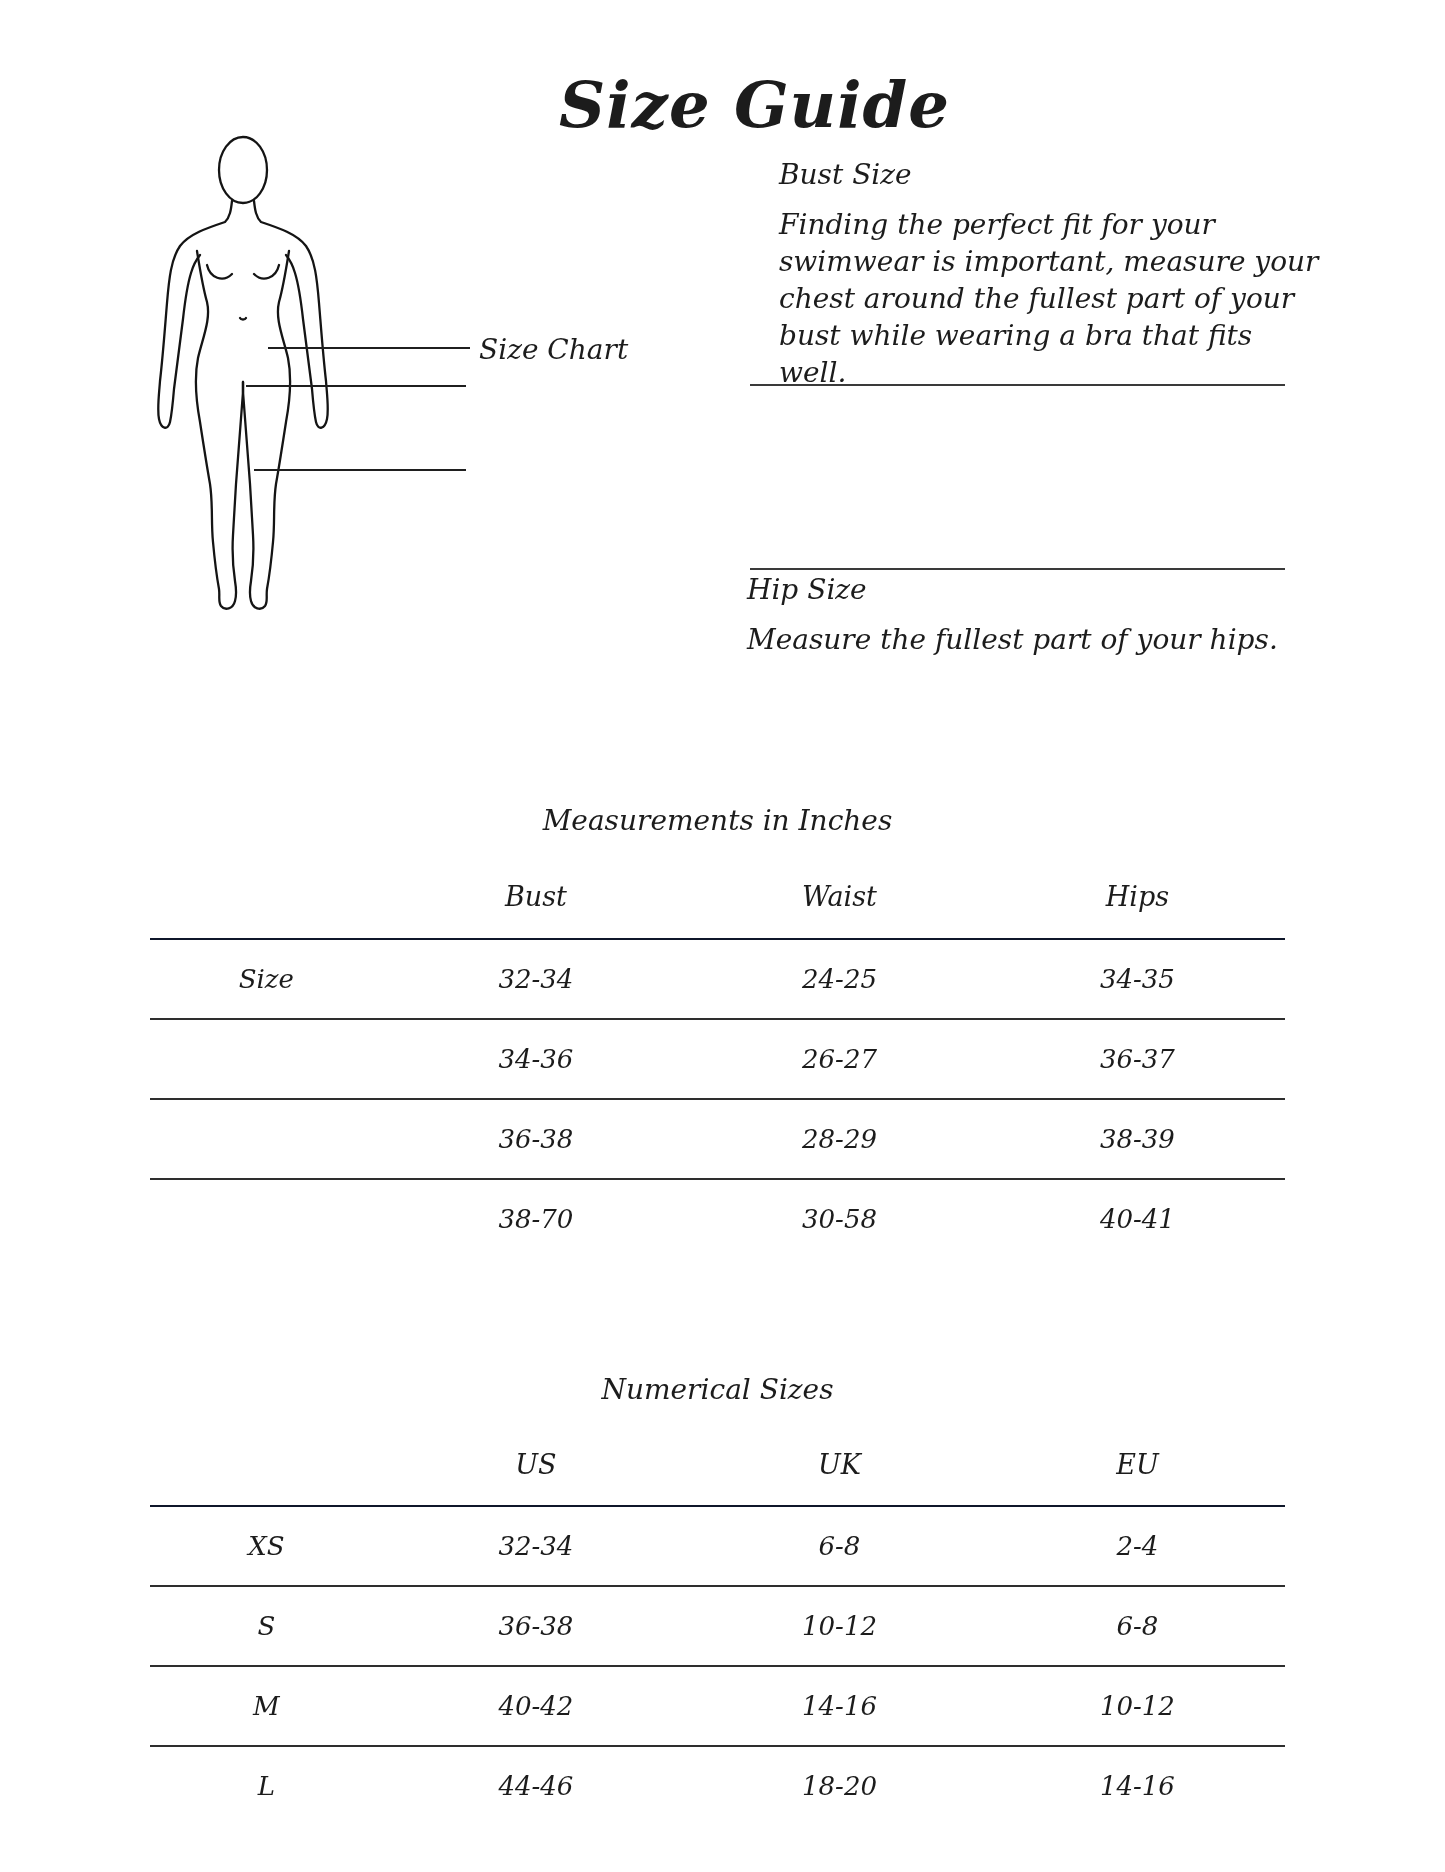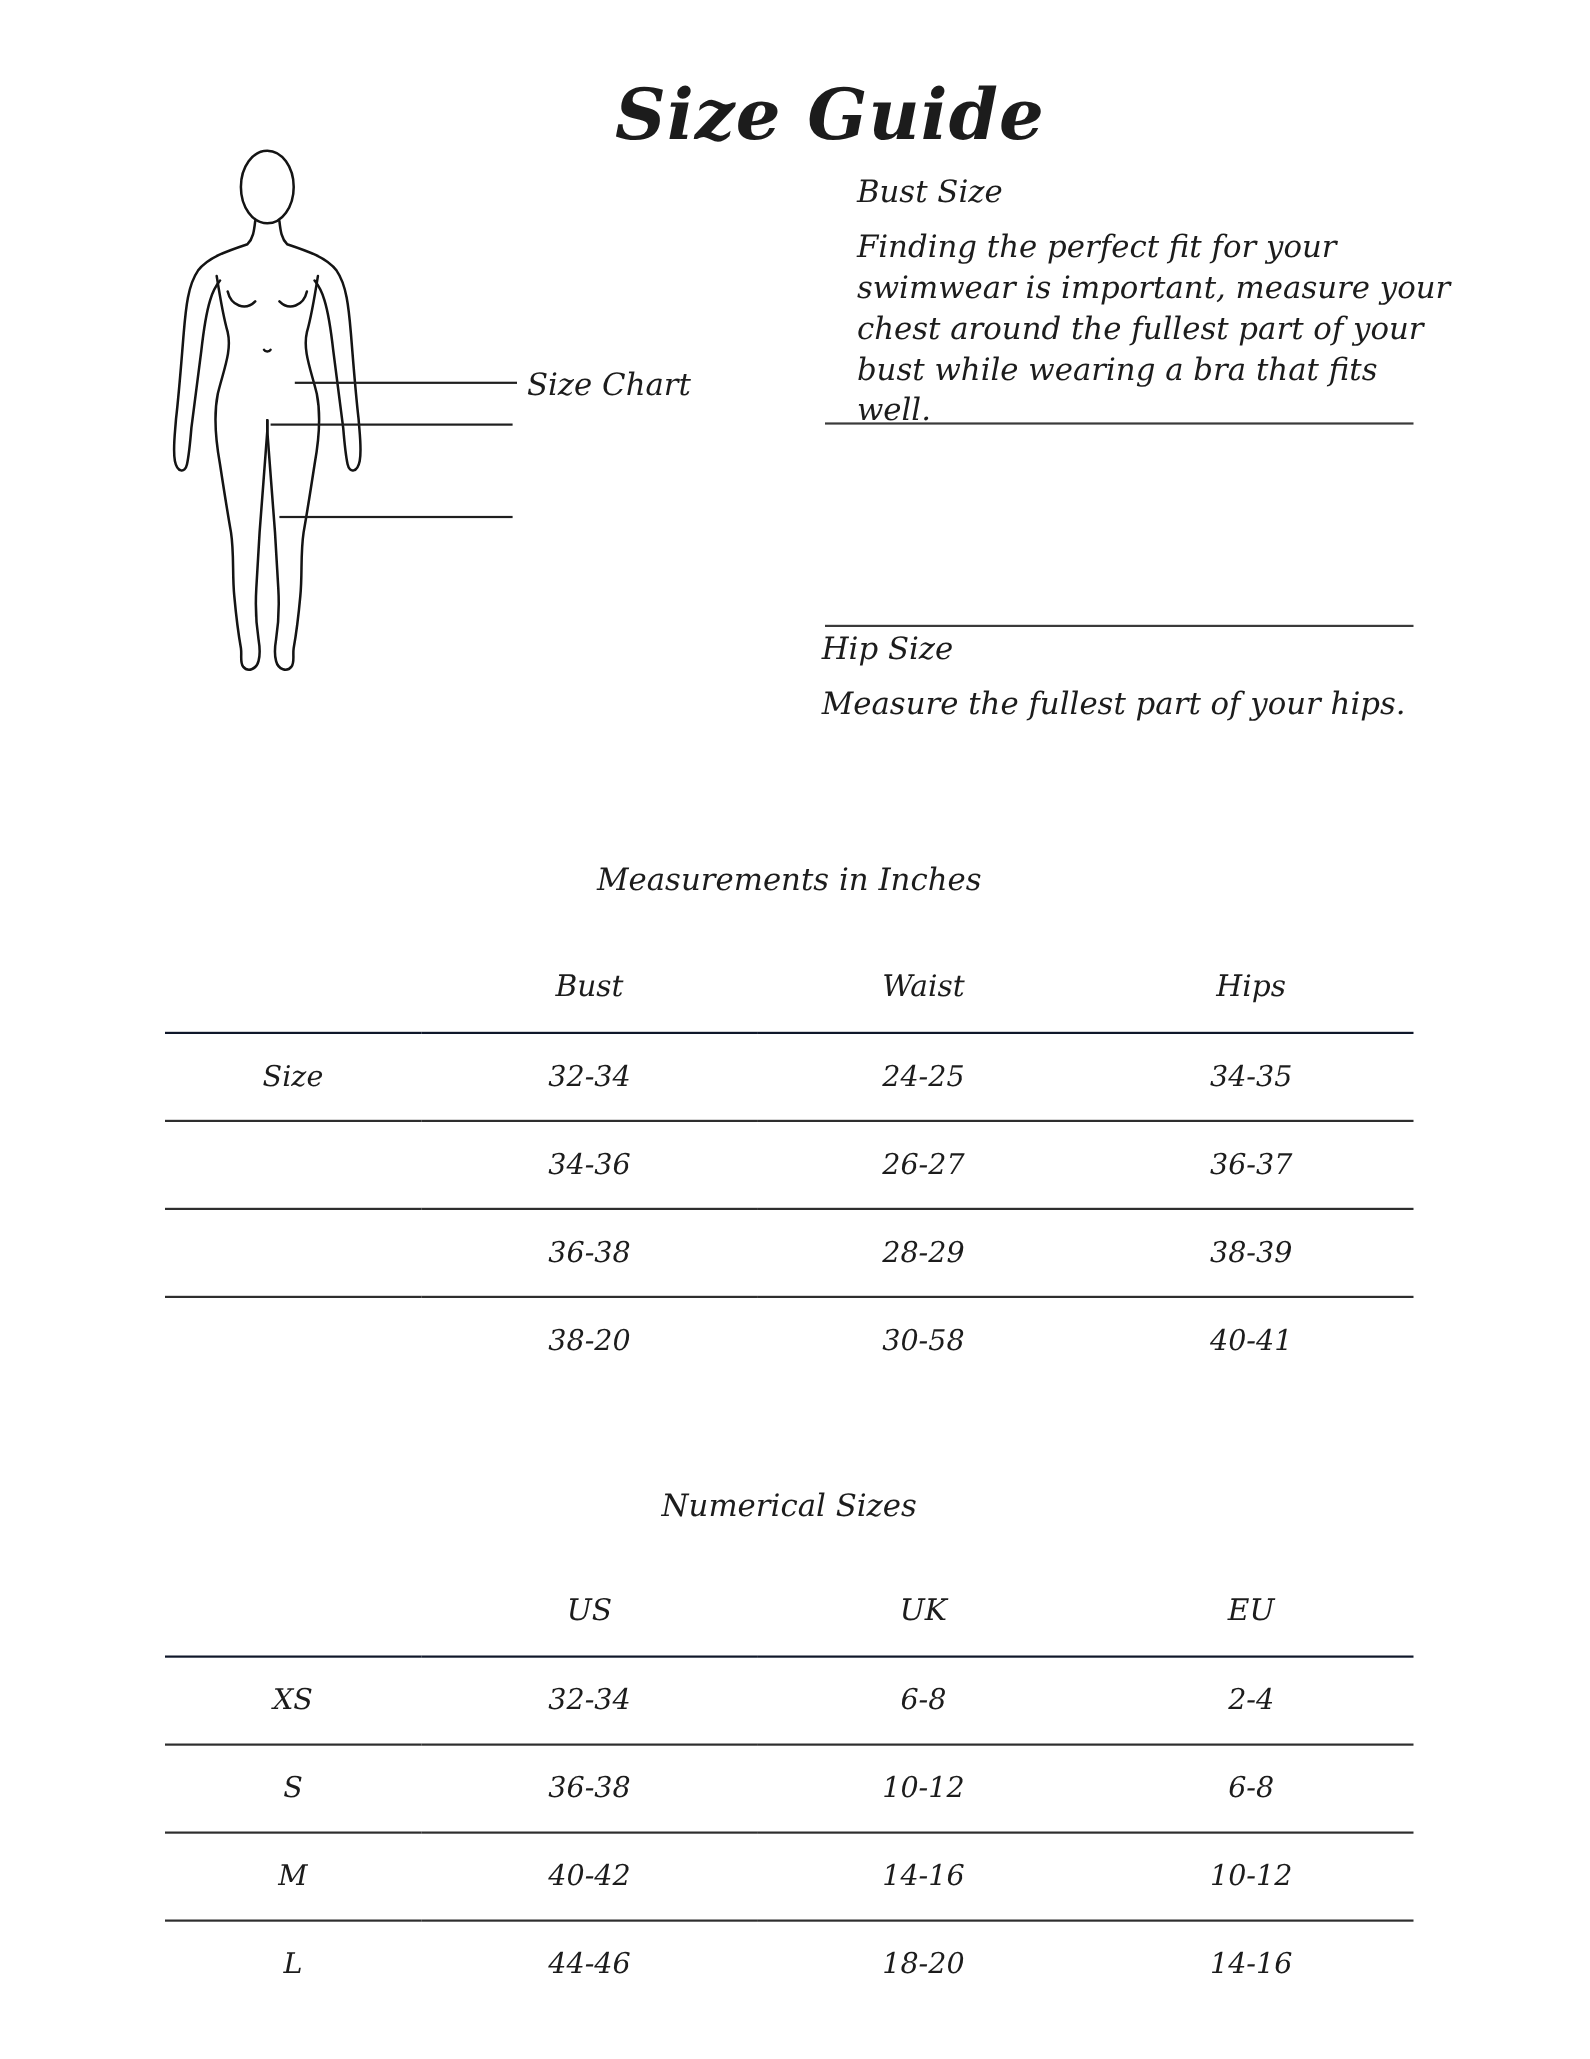--- a/index.html
+++ b/index.html
@@ -21,21 +21,21 @@
   .info{position:absolute;left:747px;width:545px;}
   .info h3{margin:0;font-size:28px;font-weight:normal;line-height:1.3;}
   .info p{margin:14px 0 0;font-size:28px;font-weight:normal;line-height:1.32;}
   .sec-bust{top:157px;margin-left:32px;}
   .sec-waist{top:413px;}
   .sec-hip{top:572px;}
   .divider{position:absolute;left:750px;width:535px;height:0;border-top:2px solid #3a3a3a;}
   .divider-1{top:384px;}
   .divider-2{top:568px;}
   .table-caption{
-    position:absolute;left:150px;width:1135px;text-align:center;font-size:28px;
+    position:absolute;left:150px;width:1135px;text-align:center;font-size:28px;margin-top:21px;
   }
   .caption-inches{top:783px;}
   .caption-numerical{top:1352px;}
   table.size-table{
     position:absolute;left:150px;width:1135px;border-collapse:collapse;table-layout:fixed;
   }
   #inches-table{top:854px;}
   #numerical-table{top:1424px;}
   .size-table col.c1{width:20.5%;}
   .size-table col.c2{width:27%;}
@@ -125,21 +125,21 @@
         <td>36-37</td>
       </tr>
       <tr>
         <td></td>
         <td>36-38</td>
         <td>28-29</td>
         <td>38-39</td>
       </tr>
       <tr>
         <td></td>
-        <td>38-20</td>
+        <td>38-70</td>
         <td>30-58</td>
         <td>40-41</td>
       </tr>
     </tbody>
   </table>
 
   <div class="table-caption caption-numerical">Numerical Sizes</div>
 
   <table class="size-table" id="numerical-table">
     <colgroup>

